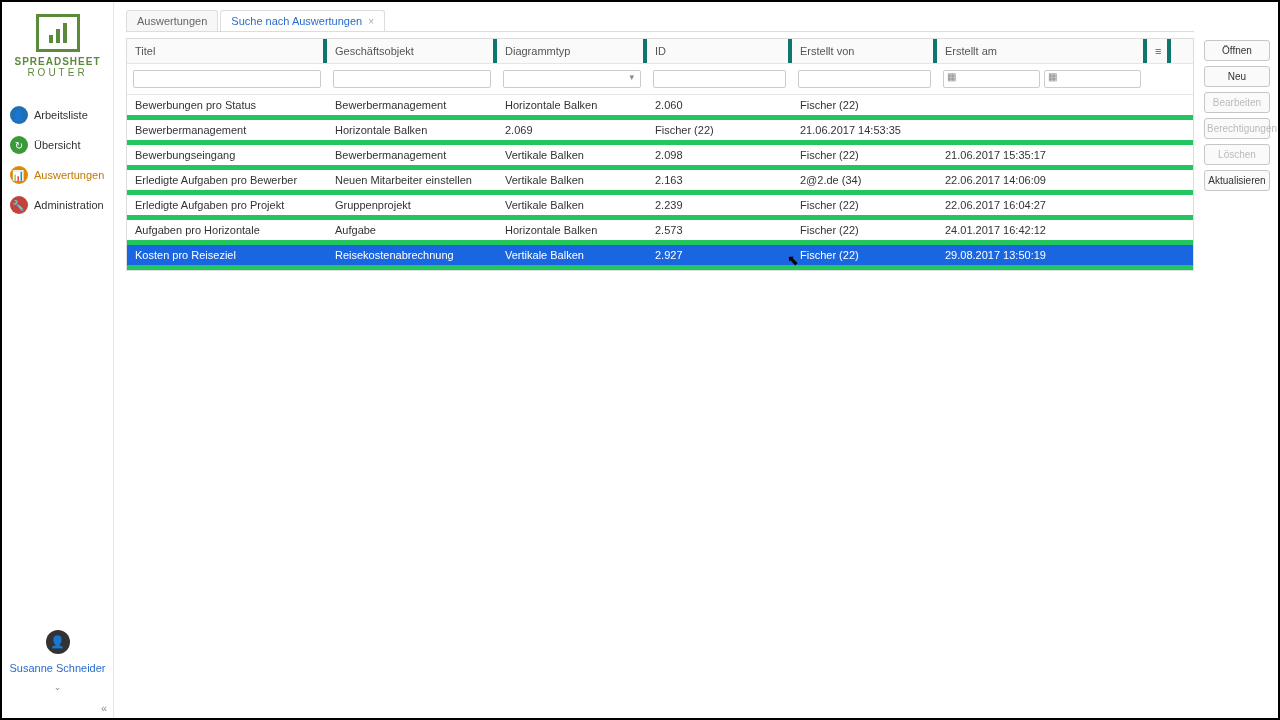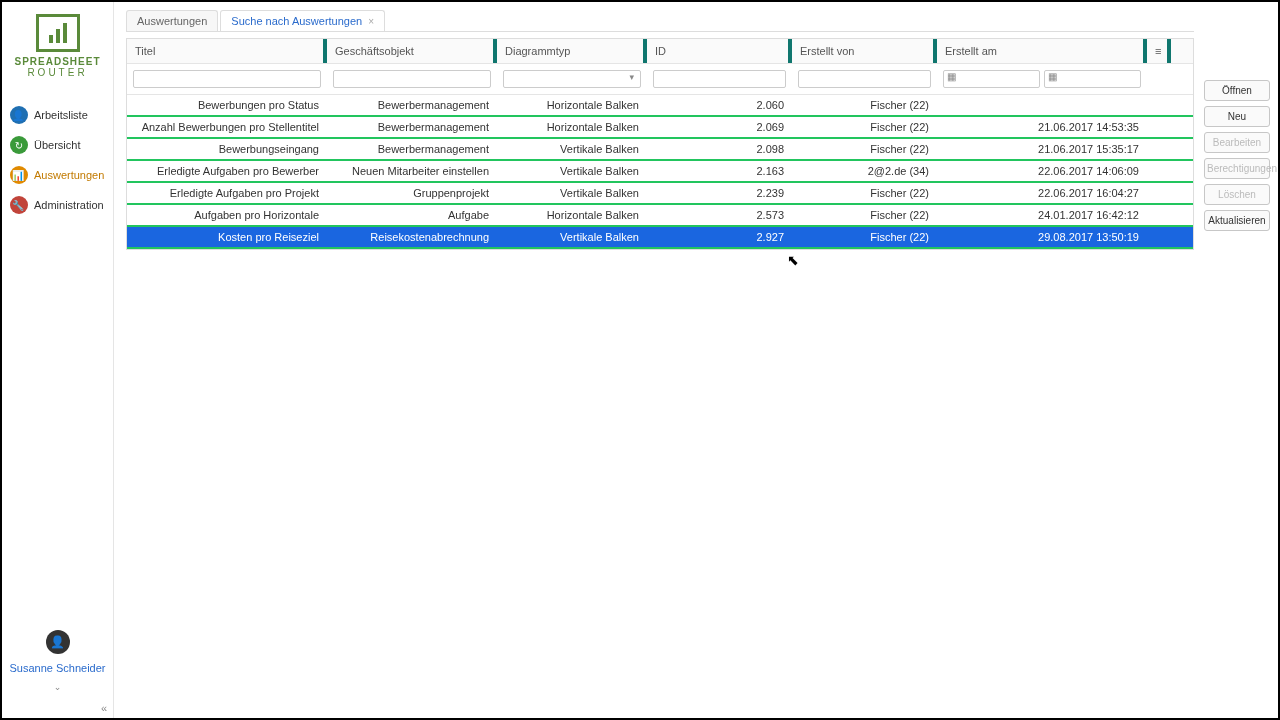--- a/index.html
+++ b/index.html
@@ -37,25 +37,25 @@
 .grid-header .menu { text-align:center; cursor:pointer; }
 .grid-filter { border-bottom:1px solid #e5e5e5; padding:4px 0; }
 .grid-filter > div { padding:2px 6px; }
 .filt { width:100%; height:18px; border:1px solid #ccc; border-radius:2px; font-size:10px; padding:0 4px; background:#fff; }
 .filt.sel { position:relative; }
 .filt.sel::after { content:"▾"; position:absolute; right:6px; top:1px; color:#888; font-size:9px; pointer-events:none; }
 .date-wrap { display:flex; gap:4px; }
 .date-wrap .filt { flex:1; padding-left:16px; }
 .date-ic { position:relative; }
 .date-ic::before { content:"▦"; position:absolute; left:4px; top:1px; font-size:10px; color:#888; }
-.grid-body .grid-row { border-bottom:2px solid #22c55e;text-align:right; }
+.grid-body .grid-row { border-bottom:5px solid #22c55e; }
 .grid-row > div { padding:4px 8px; color:#333; white-space:nowrap; overflow:hidden; }
 .grid-row.selected { background:#1a66e0; }
 .grid-row.selected > div { color:#fff; }
-.rightbar { width:78px; padding:38px 8px 20px 4px;margin-top:40px; }
+.rightbar { width:78px; padding:38px 8px 20px 4px; }
 .rbtn { width:100%; font-size:10px; padding:4px 2px; margin-bottom:5px; border:1px solid #c7c7c7; background:#fafafa; border-radius:3px; color:#333; cursor:pointer; text-align:center; }
 .rbtn.disabled { color:#bbb; cursor:default; }
 .cursor { position:absolute; left:785px; top:250px; font-size:14px; color:#000; pointer-events:none; }
 </style>
 </head>
 <body>
 
 <div class="frame">
   <div class="sidebar">
     <div class="logo">
@@ -133,21 +133,20 @@
         <div class="grid-body" id="grid-body">
             <div class="grid-row">
               <div>Bewerbungen pro Status</div>
               <div>Bewerbermanagement</div>
               <div>Horizontale Balken</div>
               <div>2.060</div>
               <div>Fischer (22)</div>
               <div></div>
             </div>
             <div class="grid-row">
-              <div>Anzahl Bewerbungen pro Stellentitel</div>
               <div>Bewerbermanagement</div>
               <div>Horizontale Balken</div>
               <div>2.069</div>
               <div>Fischer (22)</div>
               <div>21.06.2017 14:53:35</div>
               <div></div>
             </div>
             <div class="grid-row">
               <div>Bewerbungseingang</div>
               <div>Bewerbermanagement</div>

